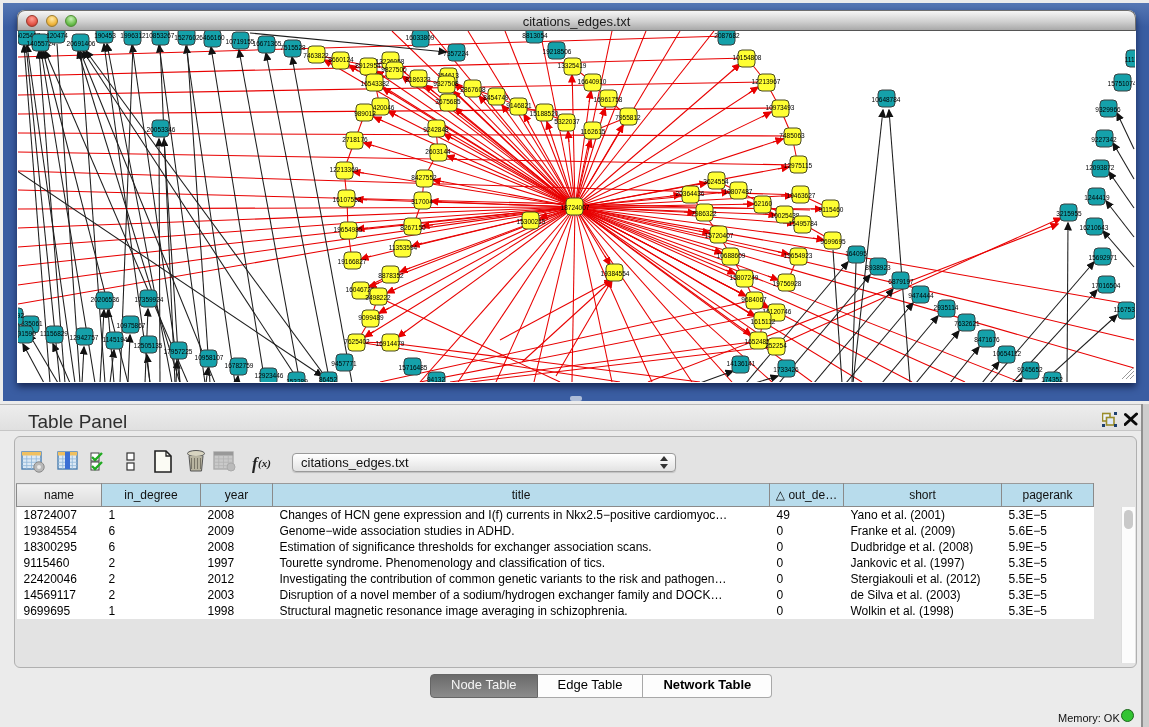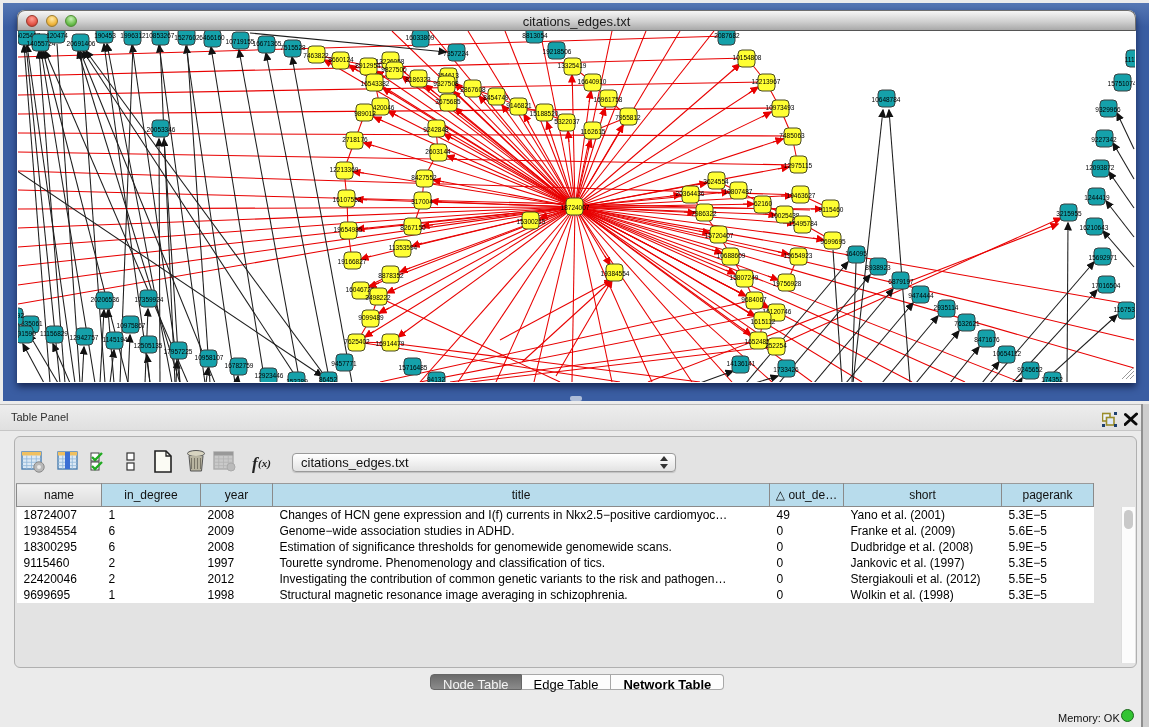--- a/index.html
+++ b/index.html
@@ -12,21 +12,21 @@
   background:linear-gradient(#f6f6f6, #d0d0d0 55%, #a9a9a9);
   text-align:center; font-size:13px; color:#1a1a1a; line-height:21px; }
 .light { position:absolute; top:5px; width:12px; height:12px; border-radius:50%; }
 .canvas { position:absolute; left:1px; top:21px; width:1117px; height:351px;
   background:#fff; overflow:hidden; }
 .grip { position:absolute; left:570px; top:396px; width:12px; height:5px;
   background:#aebdd8; border-radius:2px; }
 .tp-bar { position:absolute; left:0; top:404px; width:1149px; height:27px;
   background:linear-gradient(#ededed,#e0e0e0); border-top:1px solid #b8b8b8;
   border-bottom:1px solid #c6c6c6; }
-.tp-bar .t { position:absolute; left:11px; top:6px; font-size:11px; color:#2e2e2e; }
+.tp-bar .t { position:absolute; left:28px; top:6px; font-size:19px; color:#2e2e2e; }
 .bottom { position:absolute; left:0; top:431px; width:1149px; height:296px; background:#ebebeb; }
 .panel { position:absolute; left:14px; top:5px; width:1123px; height:232px;
   border:1px solid #b0b0b0; border-radius:6px; background:#e3e3e3; }
 .combo { position:absolute; left:277px; top:16px; width:384px; height:19px;
   border:1px solid #9a9a9a; border-radius:4px; background:linear-gradient(#fff,#eee 60%,#e2e2e2);
   font-size:13px; color:#111; line-height:18px; padding-left:8px;
   box-shadow:0 1px 1px rgba(0,0,0,.15); }
 .combo .ar { position:absolute; right:7px; top:2px; width:0; height:0;
   border-left:4px solid transparent; border-right:4px solid transparent;
   border-bottom:5px solid #333; }
@@ -42,21 +42,21 @@
   background:#b8dcec; border:1px solid #8a8a8a; border-top:1px solid #9a9a9a; color:#111; }
 table.tb th.g { background:linear-gradient(#f2f2f2,#dcdcdc); }
 table.tb td { height:16px; padding:0 0 0 7px; white-space:nowrap; overflow:hidden;
   background:#fff; color:#000; }
 .tbwrap { position:absolute; left:0px; top:0px; width:1121px; height:230px; overflow:hidden; }
 .vsb { position:absolute; left:1106px; top:70px; width:14px; height:156px; background:#fcfcfc;
   border-left:1px solid #ddd; }
 .vsb .th { position:absolute; left:2px; top:3px; width:9px; height:19px; background:#c9c9c9;
   border-radius:5px; }
 .tabs { position:absolute; left:430px; top:243px; height:20px; font-size:13px; }
-.tab { float:left; height:16px; line-height:19px; padding:0 12px; background:#fdfdfd;
+.tab { float:left; height:24px; line-height:19px; padding:0 20px; background:#fdfdfd;
   border:1px solid #a8a8a8; border-left:none; color:#000; }
 .tab.sel { background:linear-gradient(#6a6a6a,#8b8b8b); color:#f4f4f4; border:1px solid #666;
   border-radius:4px 0 0 4px; }
 .tab.last { border-radius:0 4px 4px 0;font-weight:bold; }
 .mem { position:absolute; left:1058px; top:281px; font-size:11px; color:#111; }
 .dot { position:absolute; left:1121px; top:278px; width:13px; height:13px; border-radius:50%;
   background:#33c433; border:1px solid #1c661c; }
 .redge { position:absolute; left:1141px; top:404px; width:8px; height:323px;
   background:#cdcdcd; border-left:2px solid #8f8f8f; }
 </style></head>
@@ -737,21 +737,21 @@
               <td>2009</td>
               <td>Genome−wide association studies in ADHD.</td>
               <td>0</td>
               <td>Franke et al. (2009)</td>
               <td>5.6E−5</td>
             </tr>
 <tr>
               <td>18300295</td>
               <td>6</td>
               <td>2008</td>
-              <td>Estimation of significance thresholds for genomewide genomewide scans.</td>
+              <td>Estimation of significance thresholds for exchanger association scans.</td>
               <td>0</td>
               <td>Dudbridge et al. (2008)</td>
               <td>5.9E−5</td>
             </tr>
 <tr>
               <td>9115460</td>
               <td>2</td>
               <td>1997</td>
               <td>Tourette syndrome. Phenomenology and classification of tics.</td>
               <td>0</td>
@@ -759,20 +759,29 @@
               <td>5.3E−5</td>
             </tr>
 <tr>
               <td>22420046</td>
               <td>2</td>
               <td>2012</td>
               <td>Investigating the contribution of common genetic variants to the risk and pathogen…</td>
               <td>0</td>
               <td>Stergiakouli et al. (2012)</td>
               <td>5.5E−5</td>
+            </tr>
+<tr>
+              <td>14569117</td>
+              <td>2</td>
+              <td>2003</td>
+              <td>Disruption of a novel member of a sodium/hydrogen exchanger family and DOCK…</td>
+              <td>0</td>
+              <td>de Silva et al. (2003)</td>
+              <td>5.3E−5</td>
             </tr>
 <tr>
               <td>9699695</td>
               <td>1</td>
               <td>1998</td>
               <td>Structural magnetic resonance image averaging in schizophrenia.</td>
               <td>0</td>
               <td>Wolkin et al. (1998)</td>
               <td>5.3E−5</td>
             </tr>

